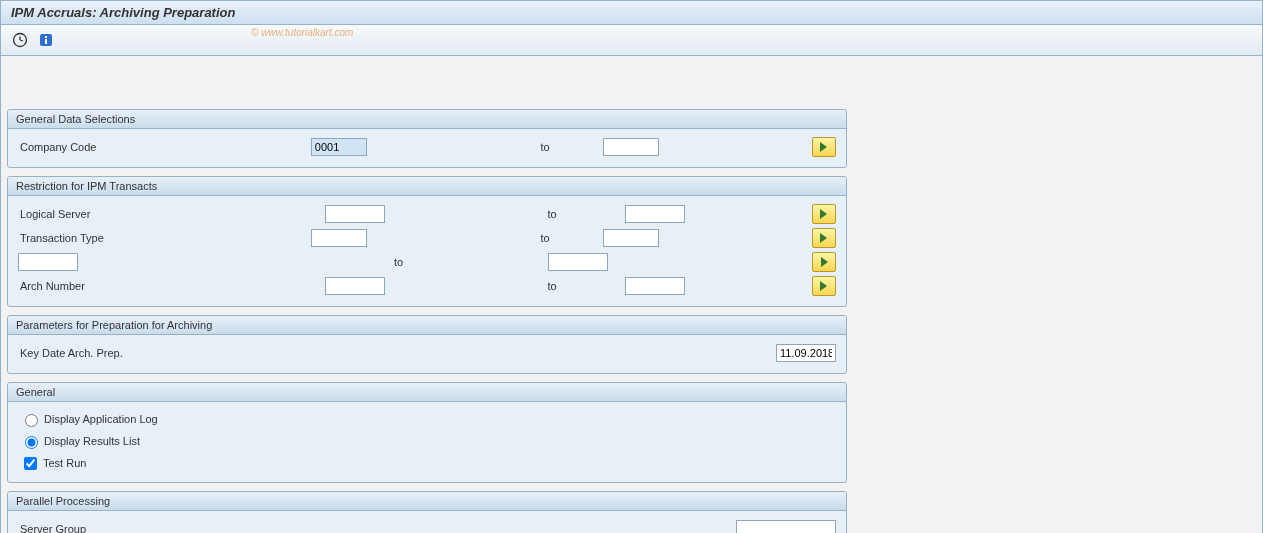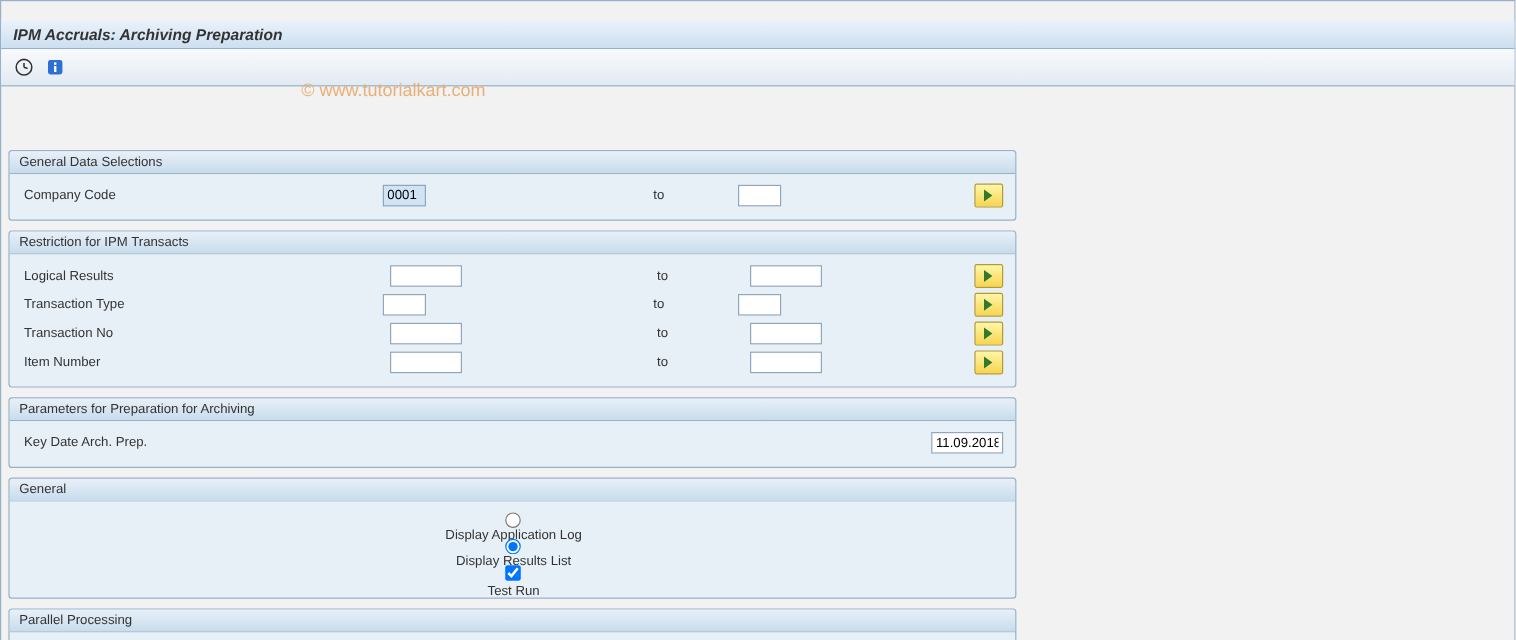--- a/index.html
+++ b/index.html
@@ -17,21 +17,20 @@
     padding: 0;
   }
   .title-bar {
     background: linear-gradient(to bottom, #eaf2fb 0%, #cddff0 100%);
     border-bottom: 1px solid #97b1c9;
     padding: 4px 10px;
     font-size: 13px;
     font-weight: bold;
     font-style: italic;
     color: #333;
-    margin-top: 16px;
   }
   .toolbar {
     background: linear-gradient(to bottom, #f8fafc 0%, #e2eaf2 100%);
     border-bottom: 1px solid #97b1c9;
     padding: 4px 8px;
     display: flex;
     align-items: center;
     position: relative;
   }
   .toolbar-btn {
@@ -79,46 +78,46 @@
   input[type=text].sap-input {
     border: 1px solid #8fa7bd;
     background: #fff;
     height: 18px;
     font-size: 11px;
     padding: 1px 3px;
   }
   input[type=text].sap-input.ro {
     background: #d1e4f5;
   }
-  .w40 { width: 36px; }
+  .w40 { width: 56px; }
   .w80 { width: 60px; }
   .w100 { width: 100px; }
   .multi-btn {
     margin-left: 110px;
     width: 24px; height: 20px;
     background: linear-gradient(to bottom,#fff6a8,#f7d54e);
     border:1px solid #b79a2b;
     border-radius:2px;
     display:flex; align-items:center; justify-content:center;
     cursor:pointer;
   }
   .arrow-right {
     width:0;height:0;border-top:5px solid transparent;border-bottom:5px solid transparent;border-left:7px solid #2f7a2f;
   }
   .watermark {
     position: absolute;
     left: 250px; top: 2px;
     color: #e8a96a;
-    font-size: 15px;
+    font-size: 10px;
+    font-style: italic;
     pointer-events:none;
     opacity:0.9;
-    margin-top:24px;
   }
   .radio-row, .check-row {
-    display:flex; align-items:center; height:22px; padding-left:2px;flex-direction:column;
+    display:flex; align-items:center; height:22px; padding-left:2px;
   }
   .radio-row input, .check-row input { margin-right:6px; }
   .clock-icon svg, .info-icon svg { display:block; }
 </style>
 </head>
 <body>
 
 <div class="outer">
   <div class="title-bar">IPM Accruals: Archiving Preparation</div>
 
@@ -155,51 +154,50 @@
               <div class="arrow-right"></div>
             </div>
         </div>
       </div>
     </div>
 
     <div class="panel">
       <div class="panel-header">Restriction for IPM Transacts</div>
       <div class="panel-body">
         <div class="row">
-          <span class="label">Logical Results</span>
+          <span class="label">Logical Server</span>
           <input type="text" class="sap-input w80" value="" style="">
           <span style="width:48px"></span>
           <span class="tolabel">to</span>
           <input type="text" class="sap-input w80" value="" style="">
           <div class="multi-btn" style="margin-left:70px">
               <div class="arrow-right"></div>
             </div>
         </div>
         <div class="row">
           <span class="label">Transaction Type</span>
           <input type="text" class="sap-input w40" value="" style="">
           <span style="width:88px"></span>
           <span class="tolabel">to</span>
           <input type="text" class="sap-input w40" value="" style="">
           <div class="multi-btn">
               <div class="arrow-right"></div>
             </div>
         </div>
         <div class="row">
-          <span class="label">Transaction No</span>
           <input type="text" class="sap-input w80" value="" style="">
           <span style="width:48px"></span>
           <span class="tolabel">to</span>
           <input type="text" class="sap-input w80" value="" style="">
           <div class="multi-btn" style="margin-left:70px">
               <div class="arrow-right"></div>
             </div>
         </div>
         <div class="row">
-          <span class="label">Item Number</span>
+          <span class="label">Arch Number</span>
           <input type="text" class="sap-input w80" value="" style="">
           <span style="width:48px"></span>
           <span class="tolabel">to</span>
           <input type="text" class="sap-input w80" value="" style="">
           <div class="multi-btn" style="margin-left:70px">
               <div class="arrow-right"></div>
             </div>
         </div>
       </div>
     </div>

